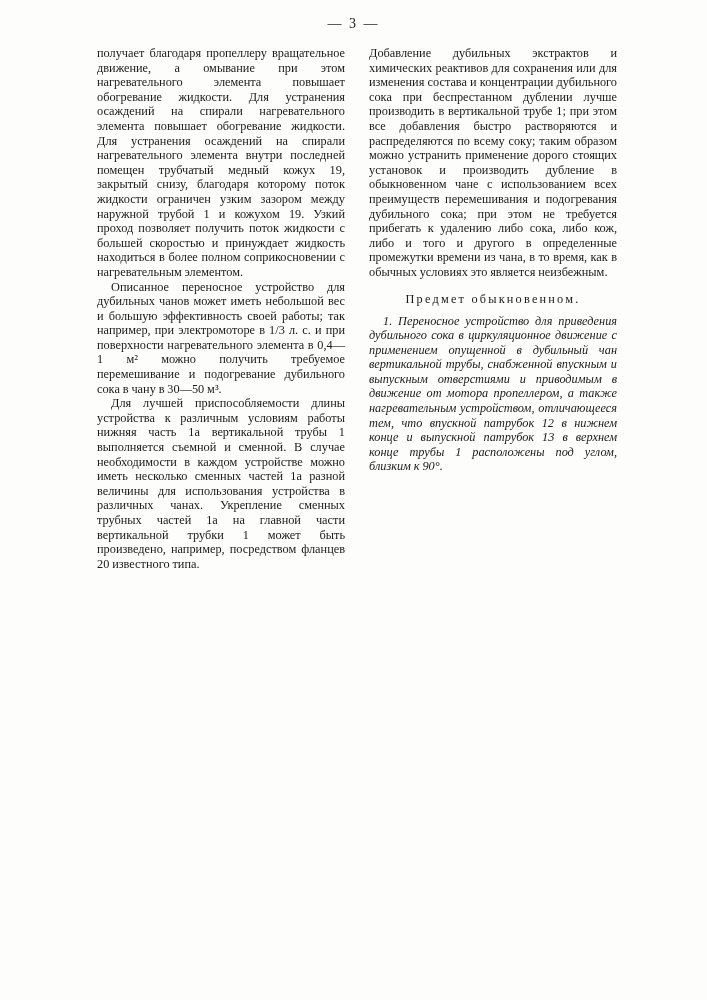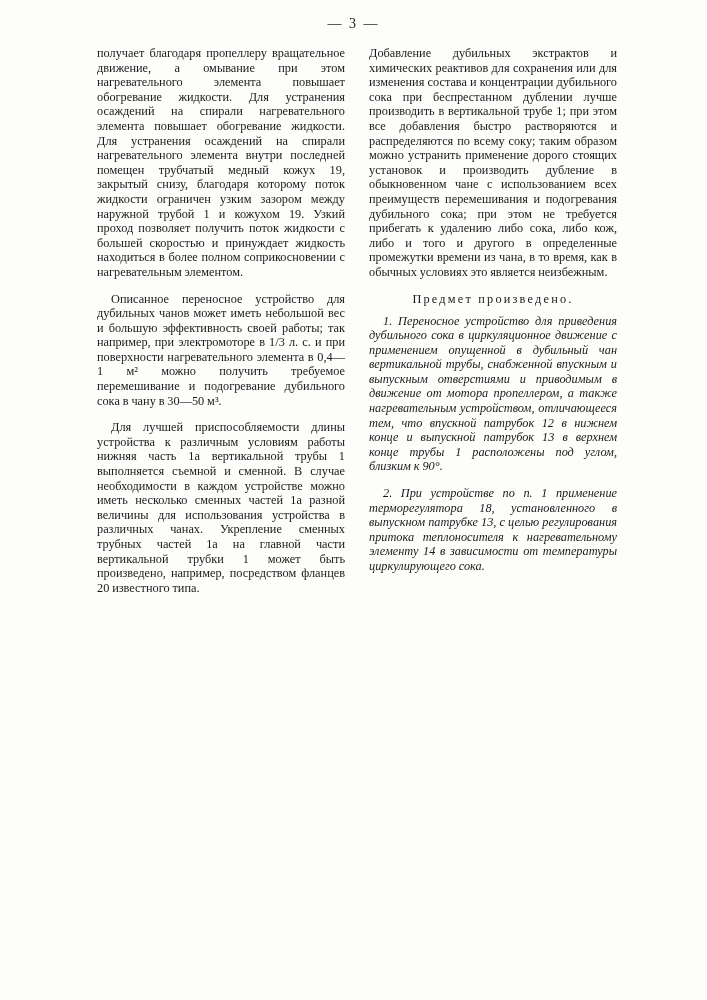--- a/index.html
+++ b/index.html
@@ -50,21 +50,21 @@
     text-align: justify;
     text-align-last: left;
     text-indent: 14px;
     hyphens: manual;
     word-spacing: -0.2px;
   }
   p.para.noindent {
     text-indent: 0;
   }
   p.para + p.para {
-    margin-top: 12px;
+    margin-top: 0px;
   }
   .section-title {
     text-align: center;
     font-size: 12.3px;
     letter-spacing: 2.2px;
     margin: 12px 0 7px 0;
     line-height: 15px;
   }
   .num-item {
     text-indent: 14px;
@@ -81,20 +81,19 @@
   <div class="columns">
 
     <div class="col">
       <p class="para noindent">получает благодаря пропеллеру вращательное движение, а омывание при этом нагревательного элемента повышает обогревание жидкости. Для устранения осаждений на спирали нагревательного элемента повышает обогревание жидкости. Для устранения осаждений на спирали нагревательного элемента внутри последней помещен трубчатый медный кожух 19, закрытый снизу, благодаря которому поток жидкости ограничен узким зазором между наружной трубой 1 и кожухом 19. Узкий проход позволяет получить поток жидкости с большей скоростью и принуждает жидкость находиться в более полном соприкосновении с нагревательным элементом.</p>
       <p class="para">Описанное переносное устройство для дубильных чанов может иметь небольшой вес и большую эффективность своей работы; так например, при электромоторе в 1/3 л. с. и при поверхности нагревательного элемента в 0,4—1 м² можно получить требуемое перемешивание и подогревание дубильного сока в чану в 30—50 м³.</p>
       <p class="para">Для лучшей приспособляемости длины устройства к различным условиям работы нижняя часть 1а вертикальной трубы 1 выполняется съемной и сменной. В случае необходимости в каждом устройстве можно иметь несколько сменных частей 1а разной величины для использования устройства в различных чанах. Укрепление сменных трубных частей 1а на главной части вертикальной трубки 1 может быть произведено, например, посредством фланцев 20 известного типа.</p>
     </div>
 
     <div class="col">
       <p class="para noindent">Добавление дубильных экстрактов и химических реактивов для сохранения или для изменения состава и концентрации дубильного сока при беспрестанном дублении лучше производить в вертикальной трубе 1; при этом все добавления быстро растворяются и распределяются по всему соку; таким образом можно устранить применение дорого стоящих установок и производить дубление в обыкновенном чане с использованием всех преимуществ перемешивания и подогревания дубильного сока; при этом не требуется прибегать к удалению либо сока, либо кож, либо и того и другого в определенные промежутки времени из чана, в то время, как в обычных условиях это является неизбежным.</p>
-      <div class="section-title">Предмет произведено.</div>
+      <div class="section-title">Предмет обыкновенном.</div>
       <p class="para num-item">1. Переносное устройство для приведения дубильного сока в циркуляционное движение с применением опущенной в дубильный чан вертикальной трубы, снабженной впускным и выпускным отверстиями и приводимым в движение от мотора пропеллером, а также нагревательным устройством, отличающееся тем, что впускной патрубок 12 в нижнем конце и выпускной патрубок 13 в верхнем конце трубы 1 расположены под углом, близким к 90°.</p>
-      <p class="para num-item">2. При устройстве по п. 1 применение терморегулятора 18, установленного в выпускном патрубке 13, с целью регулирования притока теплоносителя к нагревательному элементу 14 в зависимости от температуры циркулирующего сока.</p>
     </div>
 
   </div>
 
 </div>
 
 </body></html>

